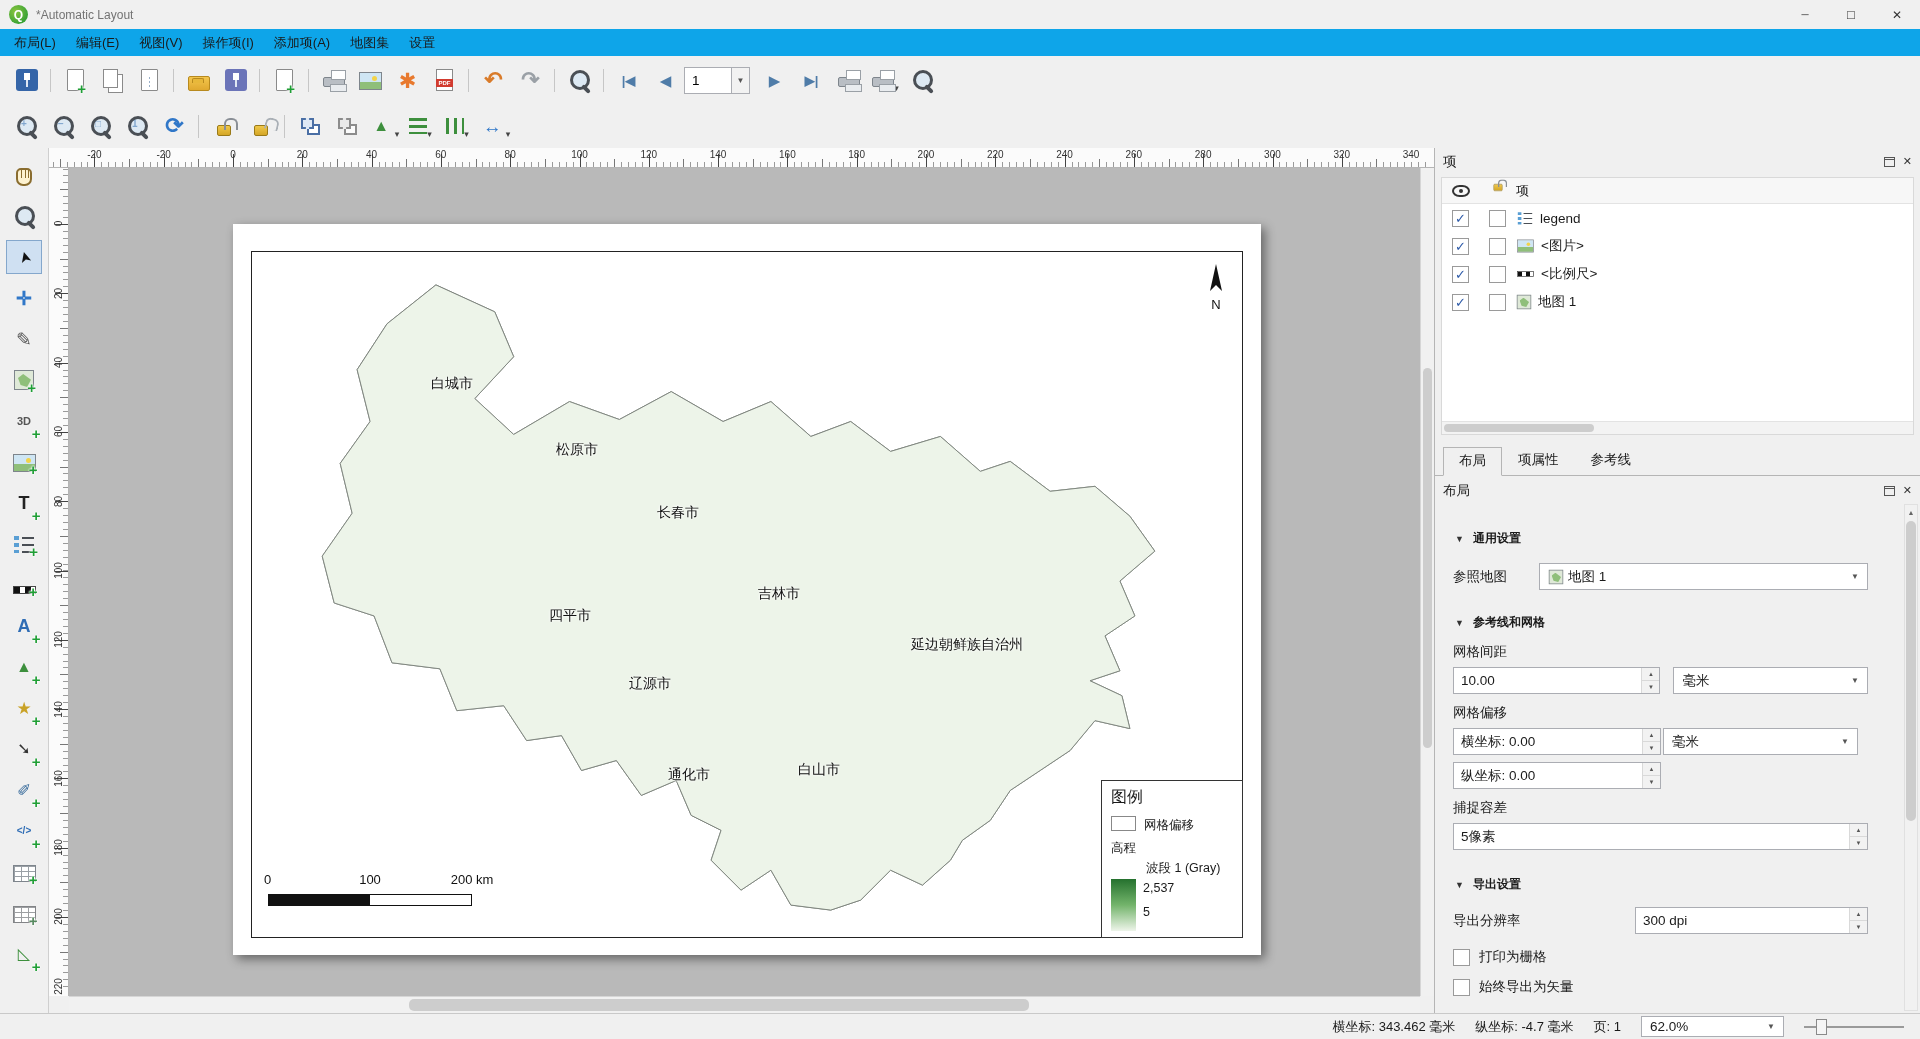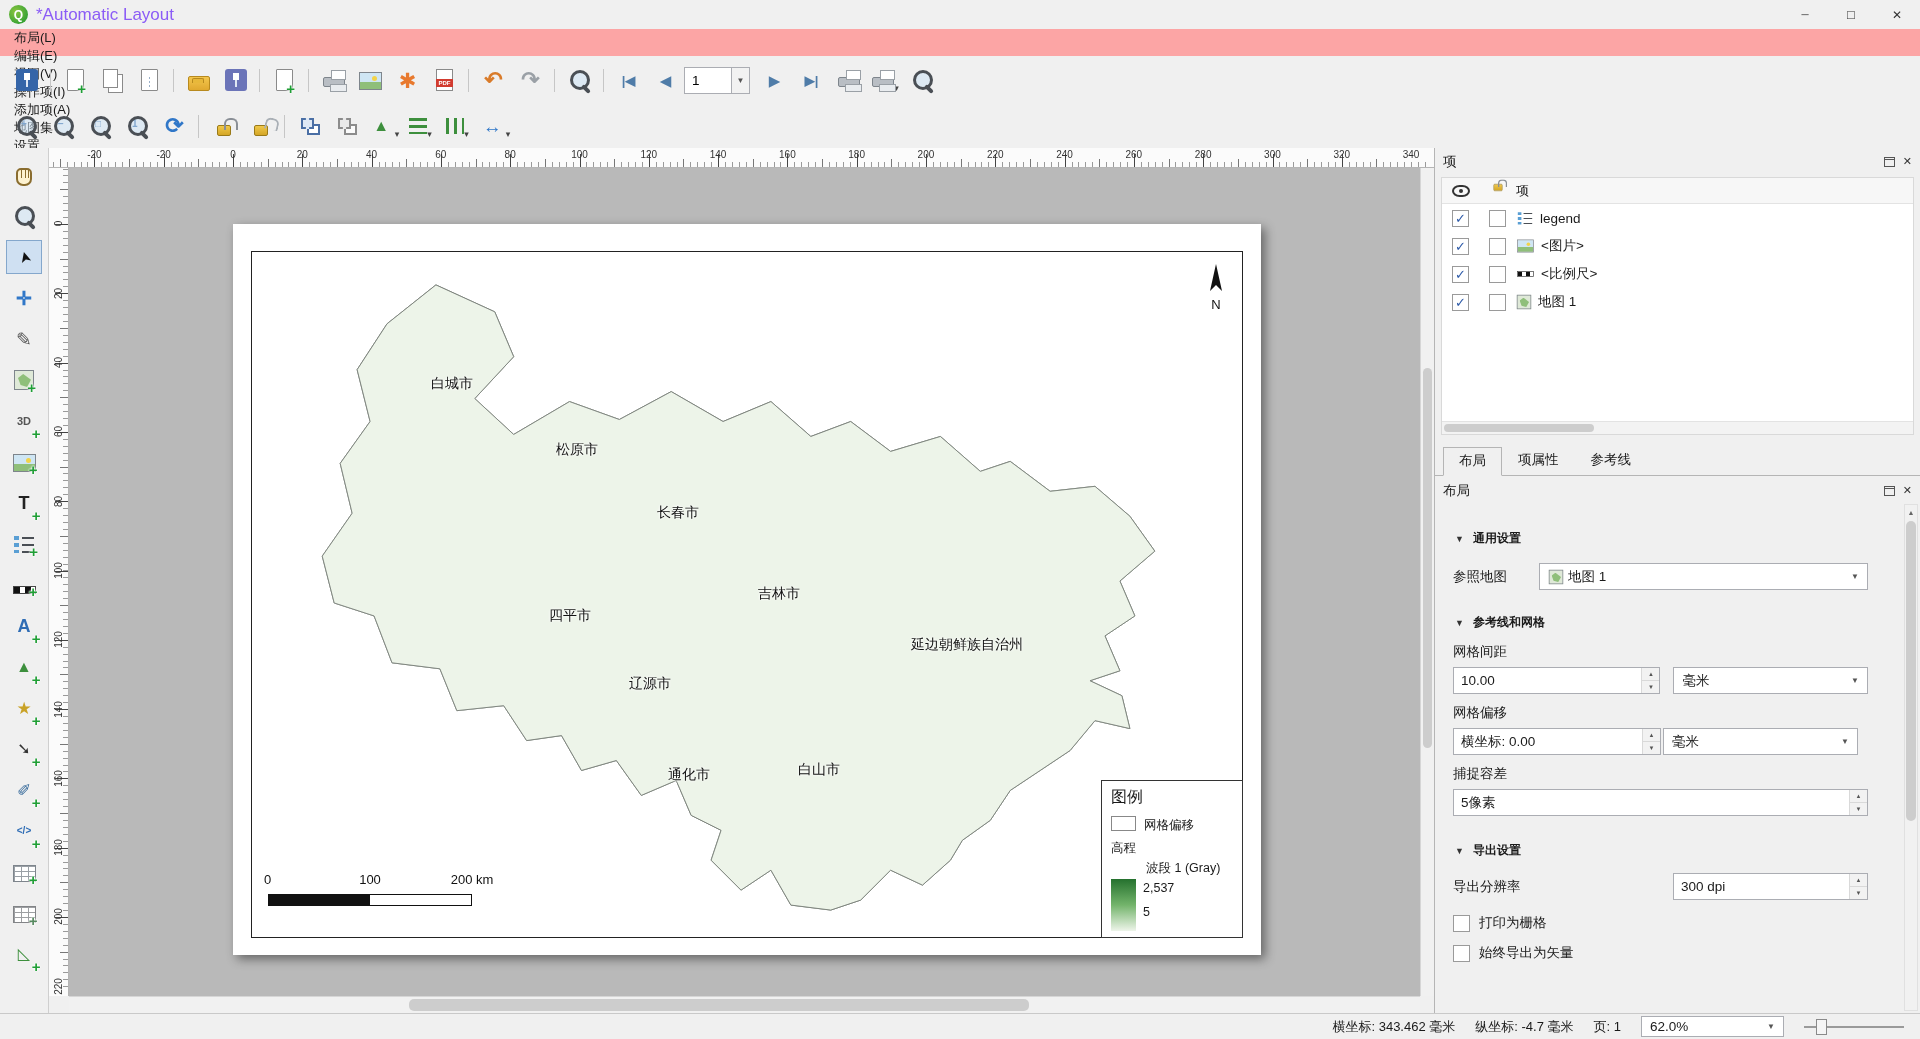--- a/index.html
+++ b/index.html
@@ -5,30 +5,30 @@
   * { margin:0; padding:0; box-sizing:border-box; }
   html,body { width:1920px; height:1039px; overflow:hidden; }
   body { font-family:"Liberation Sans","DejaVu Sans",sans-serif; font-size:13px; background:#f0f0f0; color:#1a1a1a; position:relative; }
 
   
   #titlebar { height:29px; display:flex; align-items:center; background:#f0f0f0; }
   .logo { width:19px; height:19px; margin:0 8px 0 9px; border-radius:50%;
           background:radial-gradient(circle at 35% 35%, #8bc53f, #3aa335 70%); position:relative; }
   .logo::before { content:"Q"; position:absolute; inset:0; color:#fff; font-size:12px; font-weight:bold;
           display:flex; align-items:center; justify-content:center; }
-  #window-title { color:#8b5cf6; font-size:17px; }
+  #window-title { color:#737373; font-size:12px; }
   #titlebar .spacer { flex:1; }
   .winbtn { width:46px; height:29px; display:flex; align-items:center; justify-content:center;
             color:#333; font-size:12px; background:transparent; border:none; }
   .winbtn.min::before { content:"─"; font-size:10px; }
   .winbtn.max::before { content:"□"; font-size:13px; }
   .winbtn.cls::before { content:"✕"; font-size:12px; }
 
   
-  #menubar { height:27px; display:flex; align-items:stretch; padding-left:4px; background:#fca5a5;flex-direction:column; }
+  #menubar { height:27px; display:flex; align-items:stretch; padding-left:4px; background:#0ea5e9; }
   .menu-item { padding:0 10px; display:flex; align-items:center; font-size:13px; }
 
   
   #toolbar1 { height:48px; display:flex; align-items:center; padding-left:8px; background:#f0f0f0; }
   #toolbar2 { height:44px; display:flex; align-items:center; padding-left:8px; background:#f0f0f0; }
   .tgroup { display:flex; align-items:center; }
   .tbtn { width:37px; height:35px; display:flex; align-items:center; justify-content:center;
           background:transparent; border:1px solid transparent; padding:0; position:relative; }
   .tbtn.active { background:#cfe0f2; border-color:#84a7cc; }
   .sep-after { margin-right:12px; }
@@ -752,37 +752,46 @@
         <span class="val">横坐标: 0.00</span>
         <span class="arrows">
             <span class="up"></span>
             <span class="dn"></span>
           </span>
       </div>
       <div class="combo" style="width:195px">
         <span>毫米</span>
       </div>
     </div>
+    <div class="frow" style="margin-top:7px">
+      <div class="spin" style="width:208px">
+        <span class="val">纵坐标: 0.00</span>
+        <span class="arrows">
+            <span class="up"></span>
+            <span class="dn"></span>
+          </span>
+      </div>
+    </div>
     <div class="flabel" style="margin-top:10px">捕捉容差</div>
     <div class="frow" style="margin-top:6px">
       <div class="spin" style="width:416px">
         <span class="val">5像素</span>
         <span class="arrows">
             <span class="up"></span>
             <span class="dn"></span>
           </span>
       </div>
     </div>
 
     <div class="sect" style="margin-top:26px">
       <span>导出设置</span>
     </div>
     <div class="frow" style="margin-top:14px; justify-content:space-between">
       <span class="flabel">导出分辨率</span>
-      <div class="spin" style="width:195px">
+      <div class="spin" style="width:233px">
         <span class="val">300 dpi</span>
         <span class="arrows">
             <span class="up"></span>
             <span class="dn"></span>
           </span>
       </div>
     </div>
     <div class="chk" style="margin-top:14px">
       <span class="box"></span>
       <span>打印为栅格</span>

